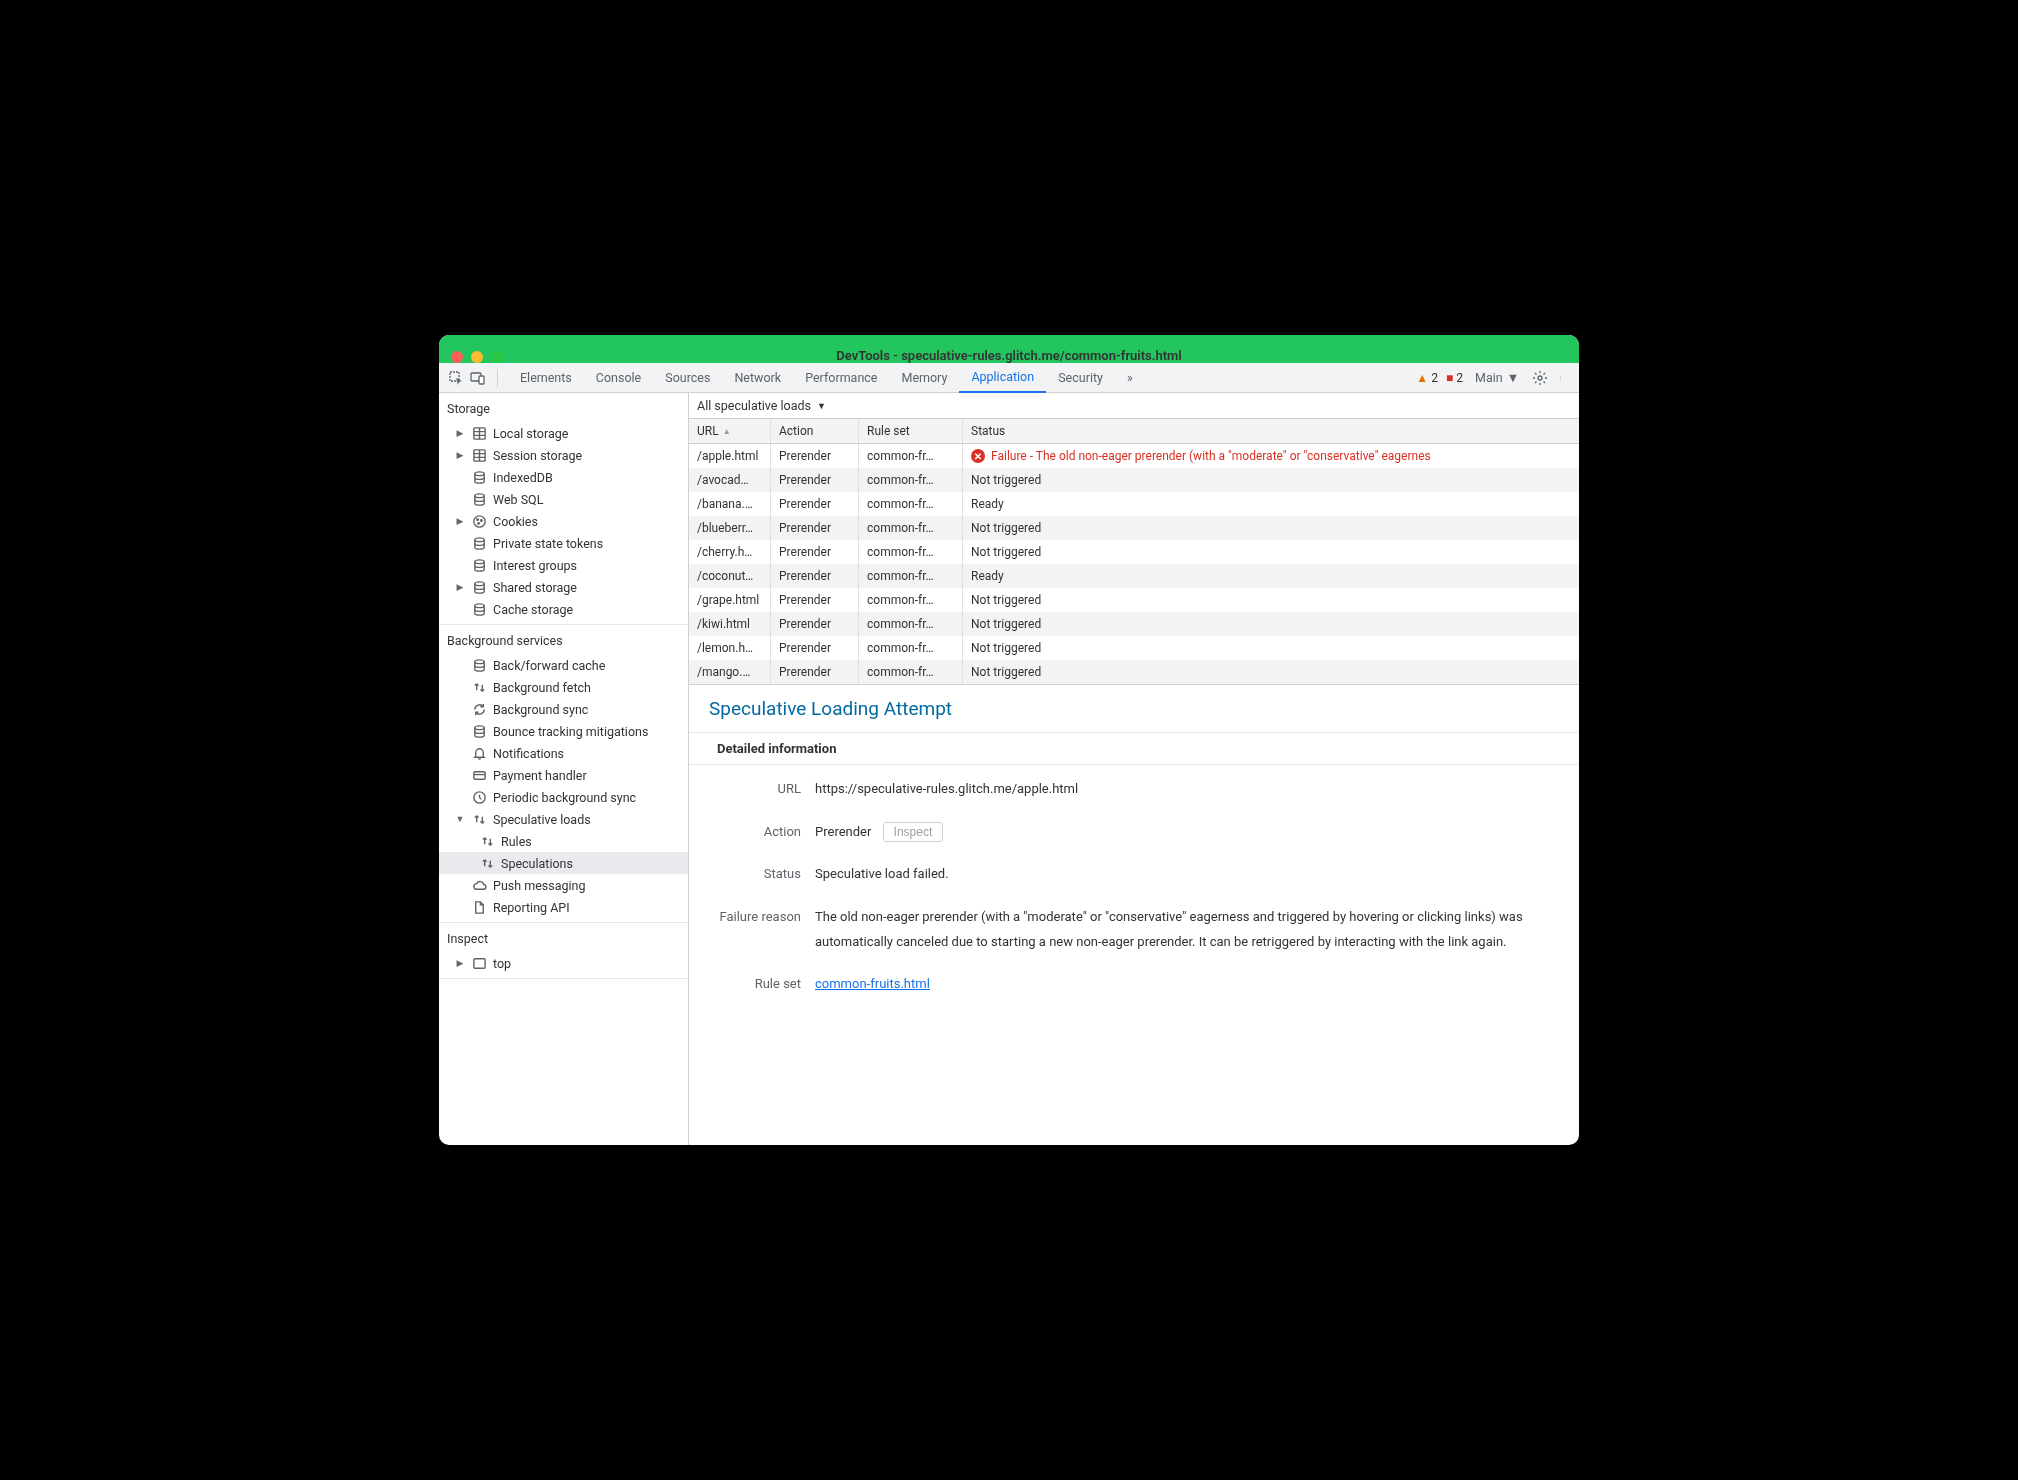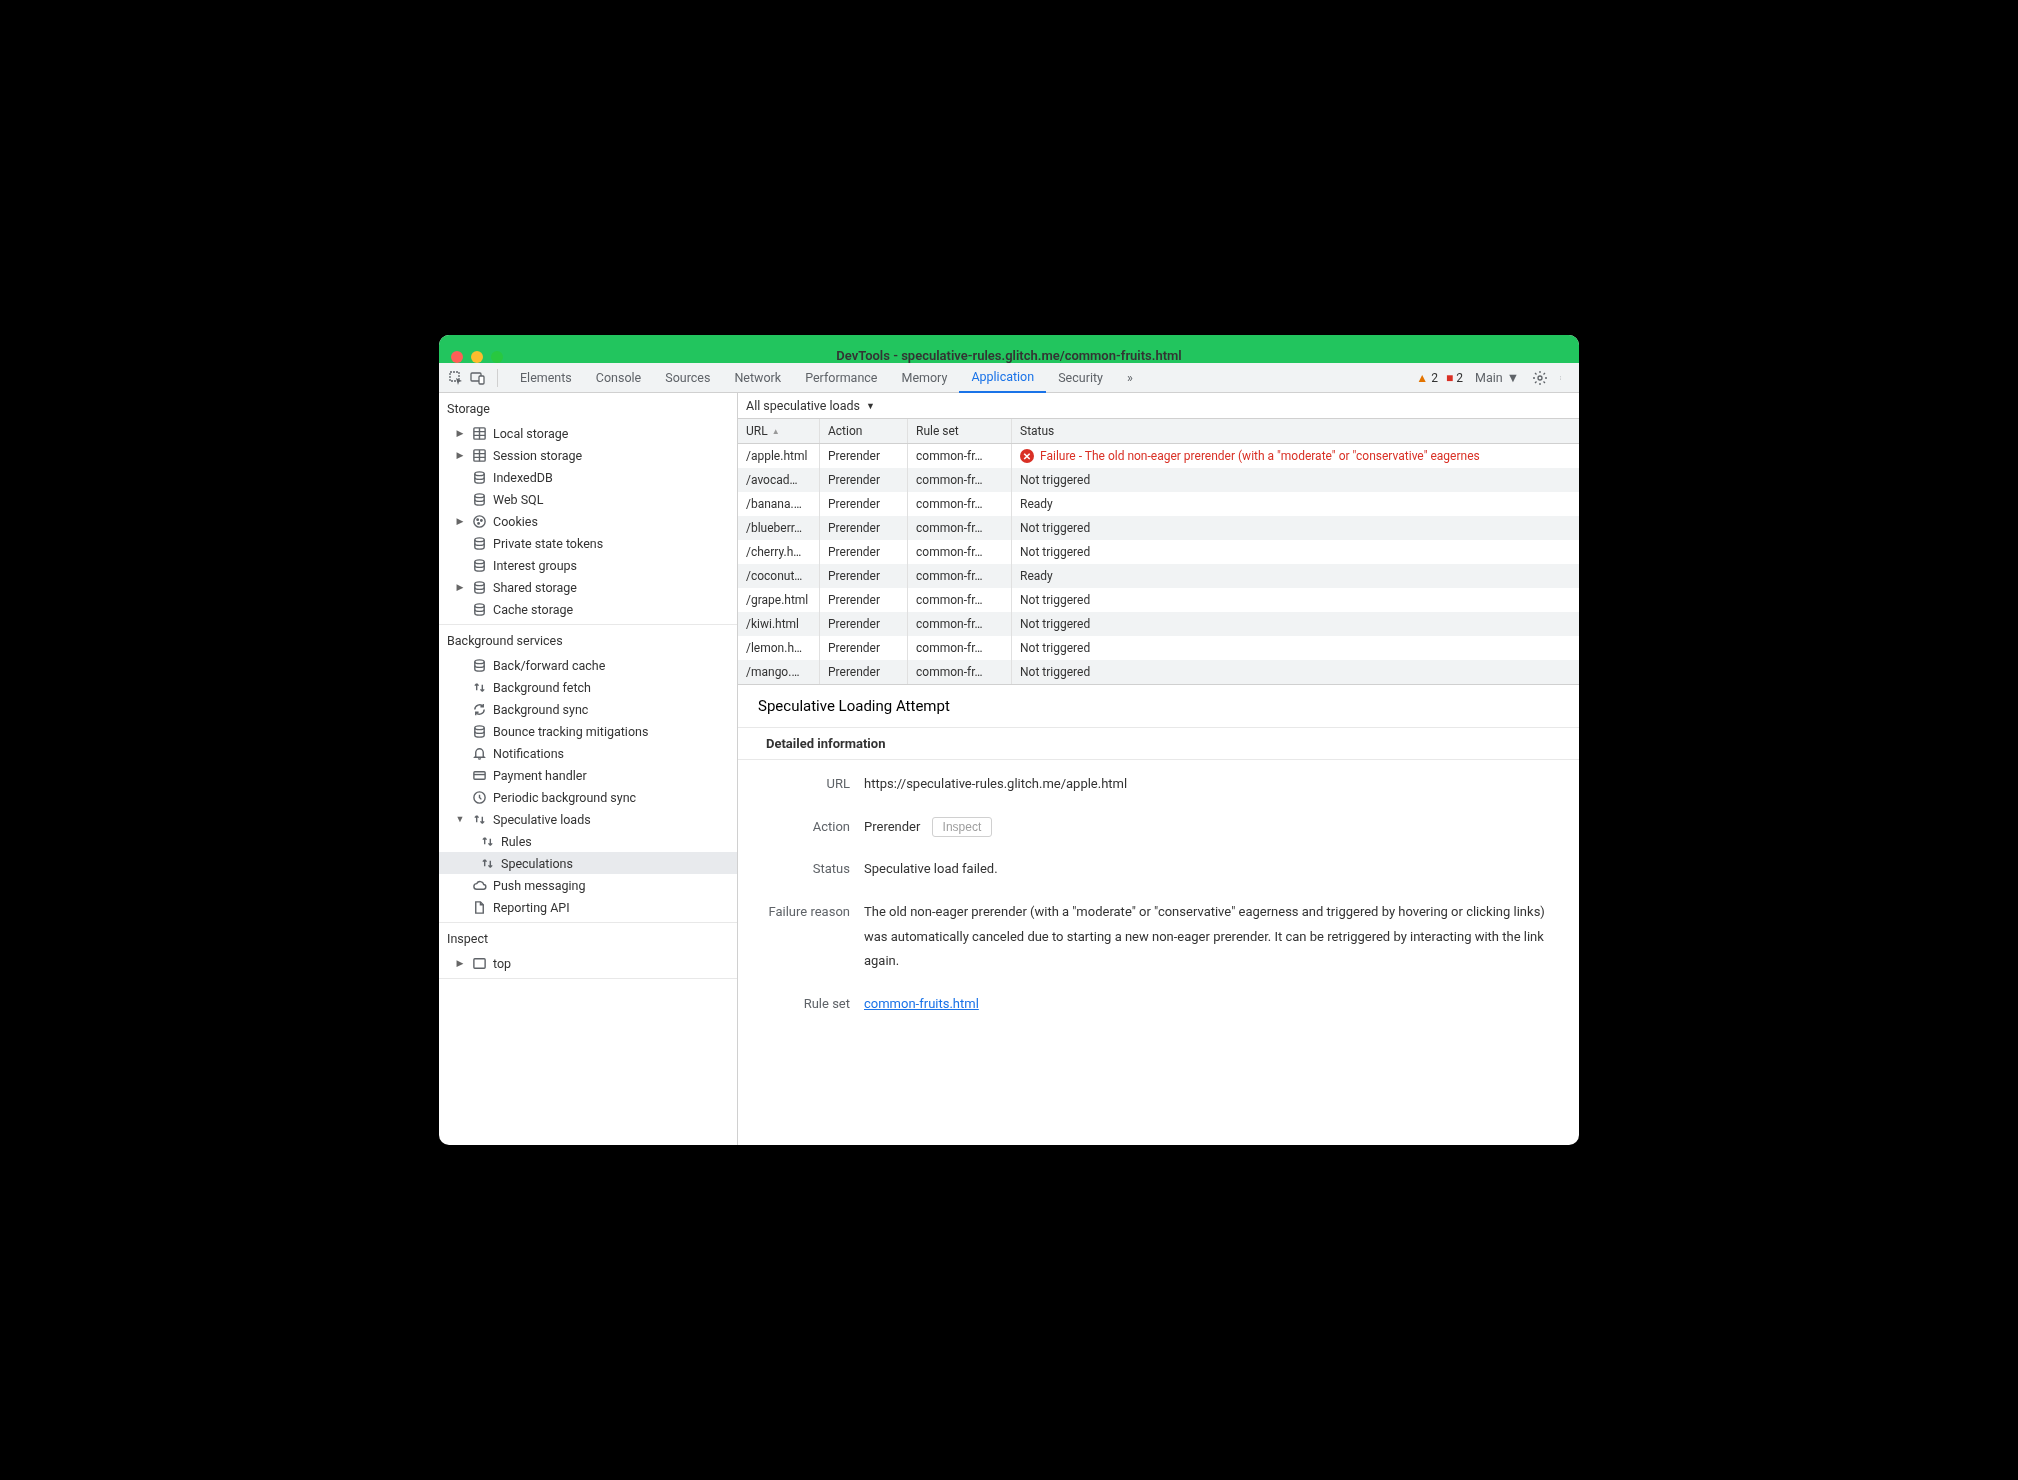--- a/index.html
+++ b/index.html
@@ -55,21 +55,21 @@
 .warnings { display: flex; gap: 8px; align-items: center; font-size: 12px; }
 .warn-item { display: flex; align-items: center; gap: 3px; }
 .warn-tri { color: #e37400; }
 .warn-sq { color: #d93025; }
 .frame-sel { display: flex; align-items: center; gap: 4px; font-size: 12.5px; color: #5f6368; margin: 0 8px; }
 
 .body { flex: 1; display: flex; overflow: hidden; }
 
 
 .sidebar {
-  width: 299px;
+  width: 250px;
   border-right: 1px solid #d0d0d0;
   overflow-y: auto;
   font-size: 12.5px;
   color: #333;
 }
 .sb-section { border-bottom: 1px solid #e8e8e8; padding-bottom: 4px; }
 .sb-heading { padding: 8px 8px 6px; font-weight: 400; color: #333; }
 .sb-item { display: flex; align-items: center; padding: 3px 6px 3px 16px; gap: 6px; cursor: pointer; white-space: nowrap; }
 .sb-item.indent2 { padding-left: 24px; }
 .sb-item.selected { background: #e8eaed; }
@@ -89,21 +89,21 @@
 .th.status, .td.status { flex: 1; border-right: none; }
 .th { display: flex; align-items: center; gap: 4px; }
 .sort-ind { font-size: 8px; color: #999; }
 .tbody { overflow-y: auto; max-height: 260px; }
 .trow { display: flex; font-size: 12px; }
 .trow:nth-child(odd) { background: #fff; }
 .trow:nth-child(even) { background: #f1f3f4; }
 .status-err { color: #d93025; display: flex; align-items: center; gap: 6px; }
 .err-icon { width: 14px; height: 14px; border-radius: 50%; background: #d93025; color: #fff; display: inline-flex; align-items: center; justify-content: center; font-size: 10px; font-weight: bold; flex-shrink: 0; }
 
-.detail-title { padding: 12px 20px; font-size: 15px; font-weight: 400; color: #000000; }
+.detail-title { padding: 12px 20px; font-size: 19px; font-weight: 400; color: #0369a1; }
 .detail-sub { padding: 8px 28px; font-weight: 700; font-size: 13px; border-top: 1px solid #e8e8e8; border-bottom: 1px solid #e8e8e8; }
 .detail-body { padding: 12px 28px; overflow-y: auto; flex: 1; }
 .drow { display: flex; margin-bottom: 18px; font-size: 13px; line-height: 1.9; }
 .dlabel { width: 98px; text-align: right; color: #5f6368; padding-right: 14px; flex-shrink: 0; }
 .dval { flex: 1; color: #333; }
 .inspect-btn { border: 1px solid #d0d0d0; background: #fff; color: #9e9e9e; padding: 2px 10px; margin-left: 8px; border-radius: 3px; font-size: 12px; }
 .link { color: #1a73e8; text-decoration: underline; cursor: pointer; }
 
 
 ::-webkit-scrollbar { width: 8px; height: 8px; }

